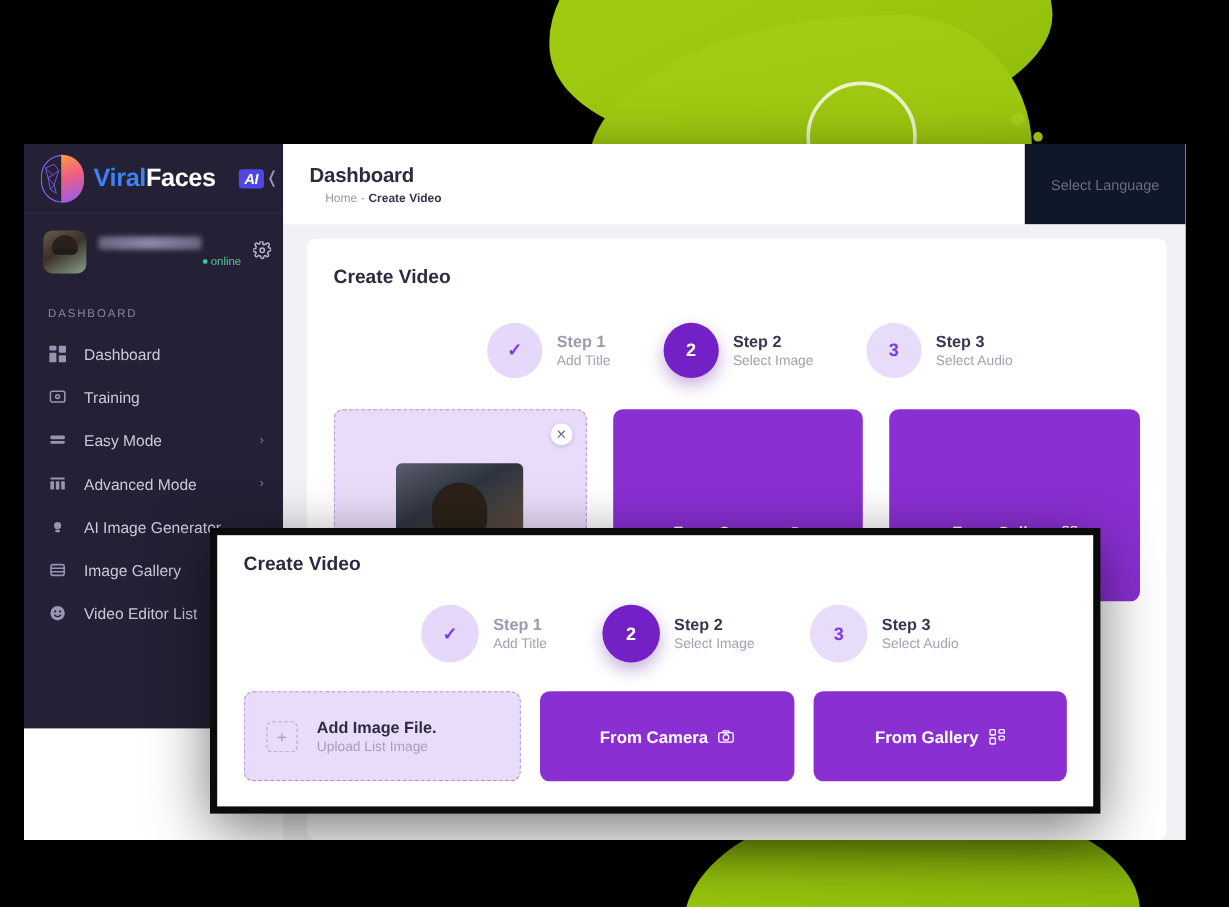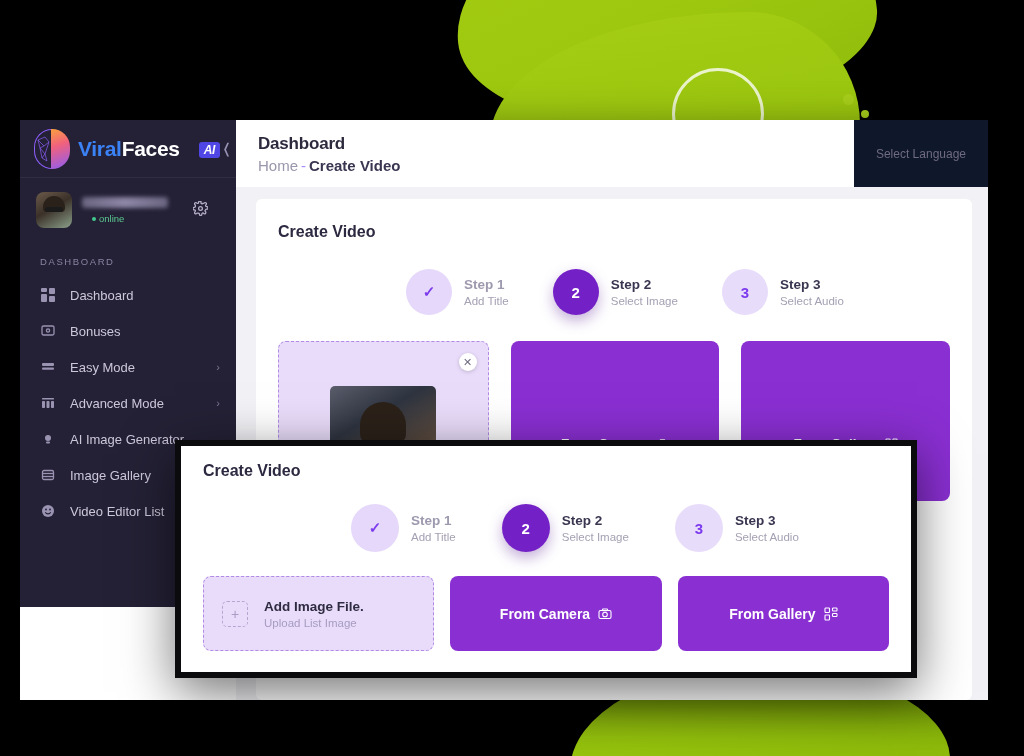--- a/index.html
+++ b/index.html
@@ -97,21 +97,22 @@
     font-size: 12px; font-weight: 700; font-style: italic;
     padding: 1px 5px; border-radius: 3px; margin-left: 19px;
     vertical-align: 2px;
   }
   .logo-collapse {
     color: #9a92b5; font-size: 15px; margin-left: 4px; vertical-align: 2px;
   }
 
   .profile-row {
     display: flex; align-items: center; gap: 10px;
-    padding: 14px 24px 10px 16px;
+    padding: 14px 6px 10px 16px;
+    text-align: right;
   }
   .avatar {
     width: 36px; height: 36px; border-radius: 8px;
     background: linear-gradient(150deg,#6b5a4a 0%,#3b3129 45%,#8ba08a 100%);
     position: relative; overflow: hidden; flex: 0 0 auto;
   }
   .avatar::before {
     content: ""; position: absolute; left: 7px; top: 4px;
     width: 22px; height: 16px; background: #2a211b; border-radius: 11px 11px 4px 4px;
   }
@@ -149,21 +150,21 @@
   .nav-item .chev { color: #7e7795; font-size: 11px; }
 
   
   #header {
     position: absolute; left: 216px; top: 0; right: 0; height: 67px;
     background: #fff; display: flex; align-items: center;
     padding: 0 0 0 22px;
   }
   .head-titles { flex: 1 1 auto; }
   .head-title { font-size: 17px; font-weight: 700; color: #2d2a3e; letter-spacing: -0.2px; }
-  .crumb { font-size: 15px; margin-top: 3px; }
+  .crumb { font-size: 10px; margin-top: 3px; margin-left: 13px; }
   .crumb .home { color: #9a96ab; }
   .crumb .sep { color: #a78bfa; margin: 0 3px; }
   .crumb .cur { color: #3a3550; font-weight: 700; }
 
   .btn-primary {
     background: #8b2fd0; color: #fff; border: none;
     font-size: 13px; font-weight: 600;
     padding: 0 16px; height: 37px; border-radius: 6px;
     display: flex; align-items: center; gap: 7px; cursor: pointer;
     font-family: "Liberation Sans", sans-serif;
@@ -342,21 +343,21 @@
         <span class="chev"></span>
       </div>
 
       <div class="nav-item">
         <span class="ico">
           <svg width="14" height="14" viewBox="0 0 14 14" fill="none" stroke="#9a93b2" stroke-width="1.3">
               <rect x="1" y="2" width="12" height="9" rx="1.5"></rect>
               <circle cx="7" cy="6.5" r="1.6"></circle>
             </svg>
         </span>
-        <span class="lbl">Bonuses</span>
+        <span class="lbl">Training</span>
         <span class="chev"></span>
       </div>
 
       <div class="nav-item">
         <span class="ico">
           <svg width="14" height="14" viewBox="0 0 14 14" fill="#9a93b2">
               <rect x="1" y="3" width="12" height="3" rx="1"></rect>
               <rect x="1" y="7.5" width="12" height="2.2" rx="1"></rect>
             </svg>
         </span>

